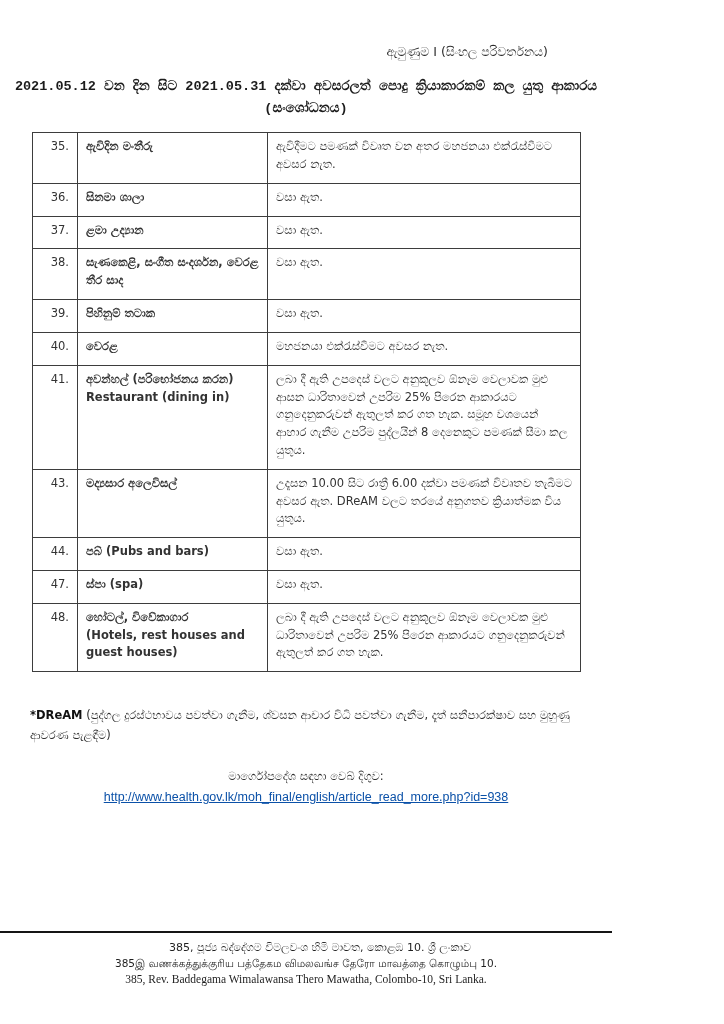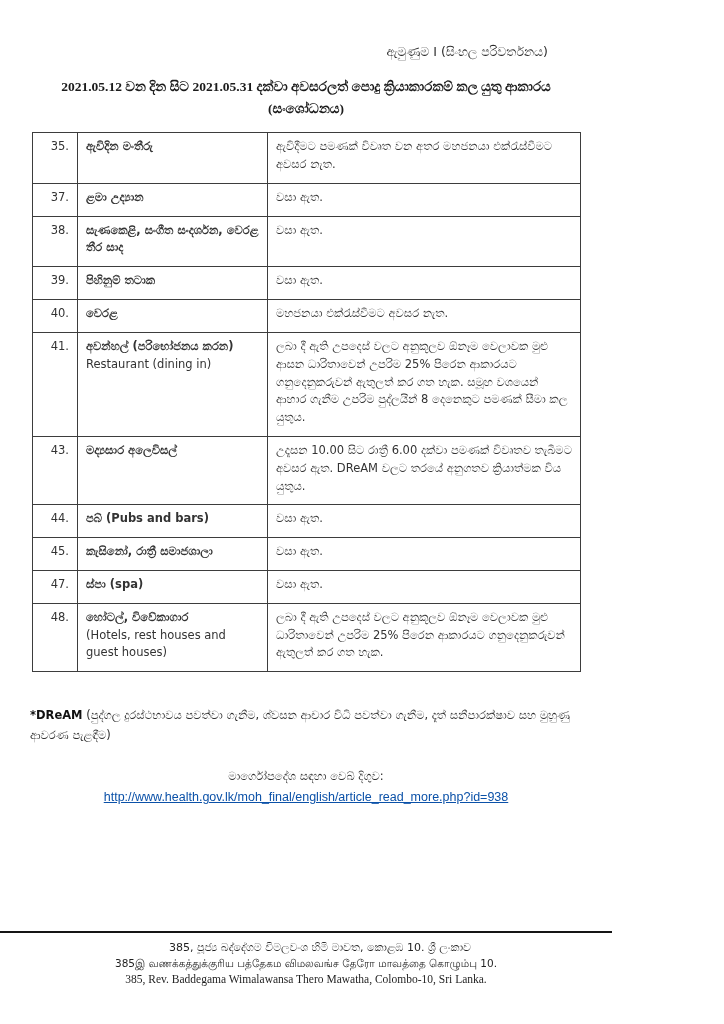--- a/index.html
+++ b/index.html
@@ -21,21 +21,21 @@
     color: #2b2b2b;
   }
 
   .doc-title {
     margin-top: 16px;
     text-align: center;
     font-weight: bold;
     font-size: 13.5px;
     line-height: 1.6;
     color: #1c1c1c;
-    font-family: Liberation Serif, serif;
+    font-family: Liberation Mono, monospace;
   }
 
   .table-wrap { width: 548px; margin: 13px auto 13px auto; }
   table.activities {
     border-collapse: collapse;
     table-layout: fixed;
     width: 100%;
     font-size: 11.5px;
   }
   table.activities col.c-no   { width: 45px; }
@@ -43,21 +43,21 @@
   table.activities col.c-rule { width: 313px; }
   table.activities td {
     border: 1px solid #3d3d3d;
     vertical-align: top;
     padding: 5px 8px 9px 8px;
     line-height: 1.55;
     color: #333;
   }
   td.cell-no { text-align: right; padding-right: 5px; color: #222; }
   td.cell-item { font-weight: bold; color: #222; }
-  td.cell-item .item-en { font-weight: normal; }
+  td.cell-item .item-en { font-weight: bold; }
   td.cell-rule { color: #3a3a3a; }
 
   .footnote {
     width: 552px;
     margin: 34px auto 0 auto;
     font-size: 11.5px;
     line-height: 1.7;
     color: #2e2e2e;
   }
   .footnote b { color: #111; }
@@ -113,20 +113,28 @@
       <tbody>
         <tr>
           <td class="cell-no">35.</td>
           <td class="cell-item">
               <div>ඇවිදින මංතීරු</div>
               <div class="item-en"></div>
             </td>
           <td class="cell-rule">ඇවිදීමට පමණක් විවෘත වන අතර මහජනයා එක්රැස්වීමට අවසර නැත.</td>
         </tr>
         <tr>
+          <td class="cell-no">36.</td>
+          <td class="cell-item">
+              <div>සිනමා ශාලා</div>
+              <div class="item-en"></div>
+            </td>
+          <td class="cell-rule">වසා ඇත.</td>
+        </tr>
+        <tr>
           <td class="cell-no">37.</td>
           <td class="cell-item">
               <div>ළමා උද්‍යාන</div>
               <div class="item-en"></div>
             </td>
           <td class="cell-rule">වසා ඇත.</td>
         </tr>
         <tr>
           <td class="cell-no">38.</td>
           <td class="cell-item">
@@ -164,28 +172,20 @@
           <td class="cell-item">
               <div>මද්‍යසාර අලෙවිසල්</div>
               <div class="item-en"></div>
             </td>
           <td class="cell-rule">උදෑසන 10.00 සිට රාත්‍රී 6.00 දක්වා පමණක් විවෘතව තැබීමට අවසර ඇත.  DReAM වලට තරයේ අනුගතව ක්‍රියාත්මක විය යුතුය.</td>
         </tr>
         <tr>
           <td class="cell-no">44.</td>
           <td class="cell-item">
               <div>පබ් (Pubs and bars)</div>
-              <div class="item-en"></div>
-            </td>
-          <td class="cell-rule">වසා ඇත.</td>
-        </tr>
-        <tr>
-          <td class="cell-no">45.</td>
-          <td class="cell-item">
-              <div>කැසිනෝ, රාත්‍රී සමාජශාලා</div>
               <div class="item-en"></div>
             </td>
           <td class="cell-rule">වසා ඇත.</td>
         </tr>
         <tr>
           <td class="cell-no">47.</td>
           <td class="cell-item">
               <div>ස්පා (spa)</div>
               <div class="item-en"></div>
             </td>

